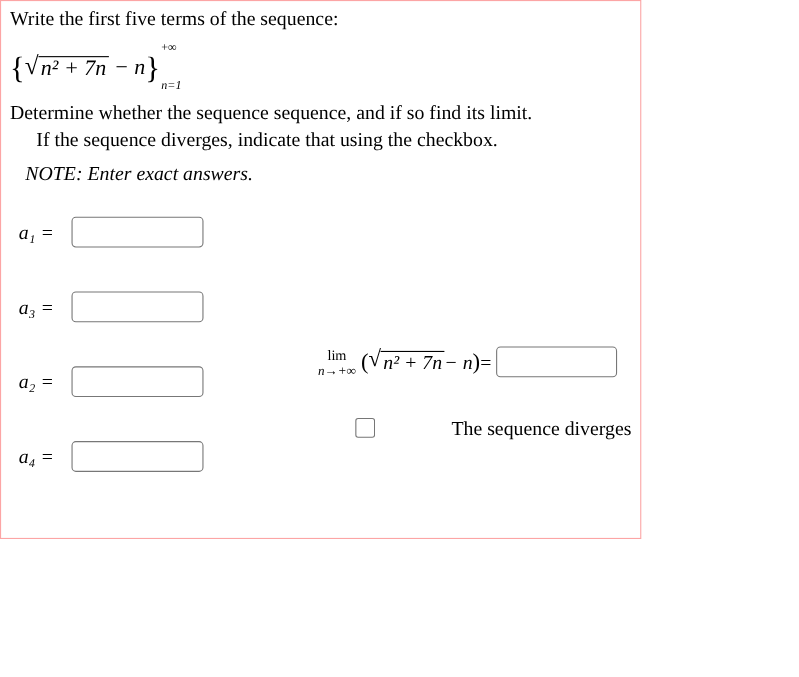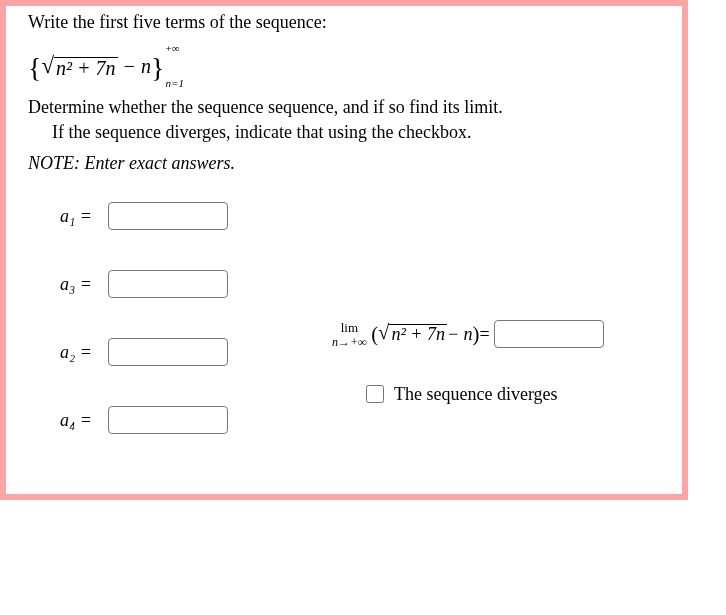--- a/index.html
+++ b/index.html
@@ -5,31 +5,30 @@
   * { box-sizing: border-box; }
   body {
     margin: 0;
     padding: 0;
     font-family: Georgia, 'Times New Roman', serif;
     font-size: 18px;
     color: #000;
     background: #fff;
   }
   .container {
-    width: 688px;
-    border: 6px solid #fca5a5;
-    padding: 4px 8px 20px 22px;
+    width: 583px;
+    border: 1px solid #fca5a5;
+    padding: 4px 8px 20px 8px;
   }
   .prompt { margin: 2px 0 10px 0; }
   .formula { margin: 4px 0 8px 0; font-size: 20px; }
-  .note { font-style: italic; margin: 4px 0 28px 0; }
+  .note { font-style: italic; margin: 4px 0 28px 14px; }
   .columns {
     display: flex;
     align-items: flex-start;
-    margin-left: 24px;
   }
   .left-col {
     width: 280px;
     padding-left: 8px;
   }
   .right-col {
     flex: 1;
     padding-top: 118px;
   }
   .term-row {
@@ -56,20 +55,21 @@
   }
   .limit-row {
     display: flex;
     align-items: center;
     margin-bottom: 34px;
   }
   .diverge-row {
     display: flex;
     align-items: center;
     padding-left: 30px;
+    justify-content: space-between;
   }
   input[type="checkbox"].cb {
     width: 18px;
     height: 18px;
     margin-right: 10px;
   }
   
   .sqrt { display: inline-flex; align-items: flex-start; }
   .sqrt .rad { font-size: 1.15em; line-height: 0.82; }
   .sqrt .under { border-top: 1px solid #000; padding: 0 2px; line-height: 1.05; }

